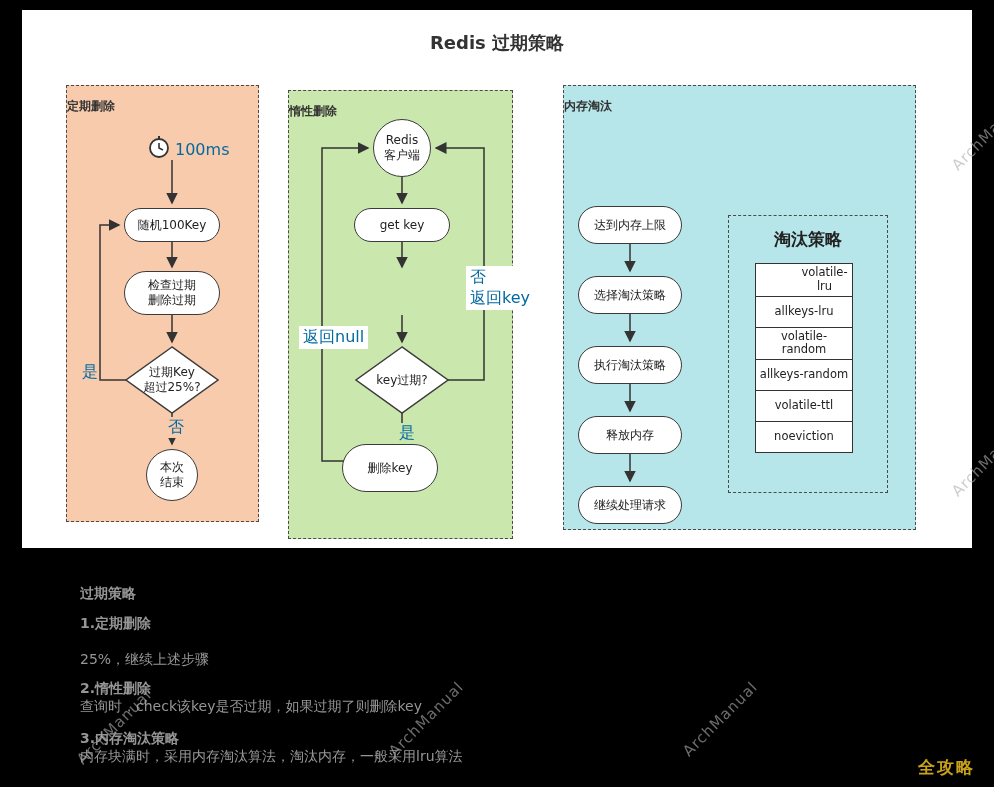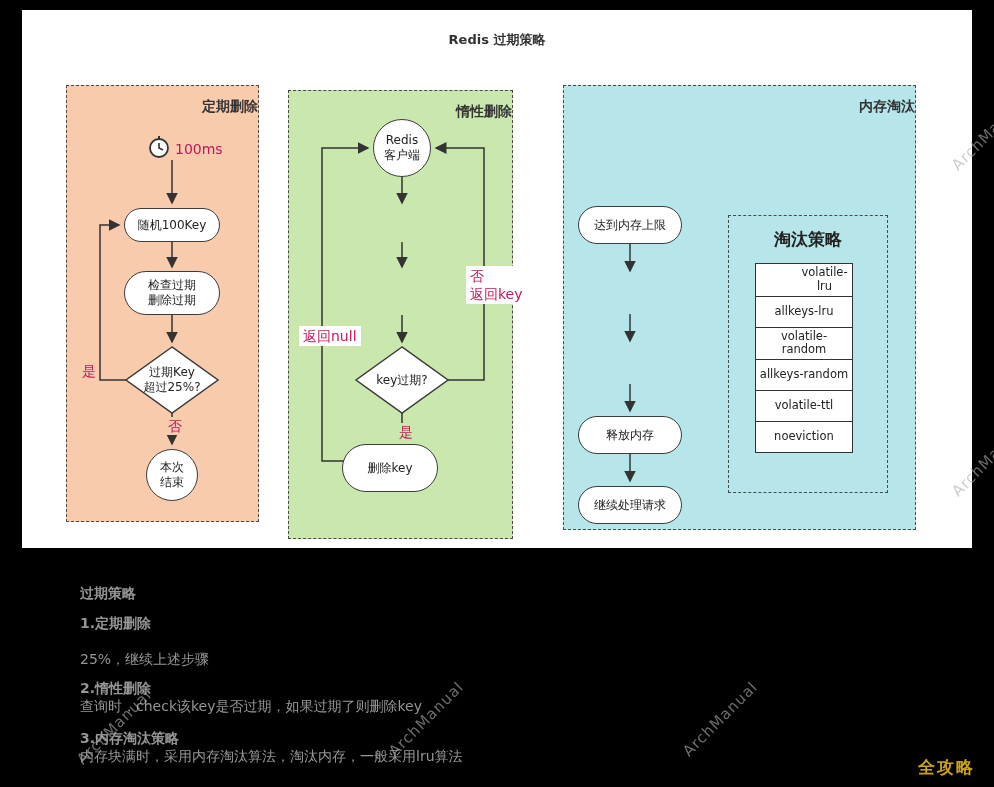--- a/index.html
+++ b/index.html
@@ -1,30 +1,30 @@
 <!DOCTYPE html>
 <html><head>
 <meta charset="utf-8">
 <style>
   * { box-sizing: border-box; margin: 0; padding: 0; }
   html,body { background:#000; }
   body { font-family:"DejaVu Sans","Liberation Sans",sans-serif; }
   .screen { position:relative; width:994px; height:787px; background:#000; overflow:hidden; }
   .canvas { position:absolute; left:22px; top:10px; width:950px; height:538px; background:#fff; }
-  .diagram-title { position:absolute; left:0; right:0; top:21px; text-align:center; font-size:13px; font-weight:bold; color:#333; z-index:3; }
+  .diagram-title { position:absolute; left:0; right:0; top:21px; text-align:center; font-size:18px; font-weight:bold; color:#333; z-index:3; }
   .panel { position:absolute; border:1.5px dashed #4a4a4a; z-index:1; }
-  .panel-title { position:absolute; top:12px; left:0; right:0; text-align:right; font-size:14px; font-weight:bold; color:#333; }
+  .panel-title { position:absolute; top:12px; left:0; right:0; text-align:left; font-size:12px; font-weight:bold; color:#333; }
   .connectors { position:absolute; left:0; top:0; z-index:2; }
   .node { position:absolute; display:flex; flex-direction:column; align-items:center; justify-content:center;
           background:#fff; border:1.5px solid #3b3b3b; border-radius:24px; font-size:12px; line-height:1.25;
           color:#222; text-align:center; z-index:3; }
   .circle { border-radius:50%; }
   .dtext { position:absolute; display:flex; flex-direction:column; align-items:center; justify-content:center;
            font-size:12px; line-height:1.25; color:#222; text-align:center; z-index:3; }
-  .flabel { position:absolute; font-size:14px; color:#be185d; z-index:4; line-height:1.3; white-space:nowrap; }
+  .flabel { position:absolute; font-size:16px; color:#0369a1; z-index:4; line-height:1.3; white-space:nowrap; }
   .wbg { background:#fff; padding:1px 4px; }
   .timer { position:absolute; z-index:3; }
   .policy-box { position:absolute; left:706px; top:205px; width:160px; height:278px; border:1.5px dashed #4a4a4a; z-index:2; }
   .policy-box-title { position:absolute; top:12px; left:0; right:0; text-align:center; font-size:17px; font-weight:bold; color:#222; }
   .policy-table { position:absolute; left:733px; top:253px; width:98px; border:1.5px solid #333; background:#fff; z-index:3; }
   .pcell { display:flex; align-items:center; justify-content:center; min-height:31px; border-top:1px solid #333;
            font-size:11.5px; line-height:1.2; color:#222; text-align:center; padding:2px 3px; }
   .pcell:first-child { border-top:none;padding-left:44px; }
   .note { position:absolute; font-size:14px; color:#969696; white-space:nowrap; z-index:2; }
   .note.bold { font-weight:bold; }
@@ -103,35 +103,44 @@
       <span>本次</span>
       <span>结束</span>
     </div>
     <div class="flabel" style="left:60px;top:352px;">是</div>
     <div class="flabel" style="left:143px;top:407px;background:#f8cbad;padding:0 3px;">否</div>
 
     <div class="node circle" style="left:351px;top:109px;width:58px;height:58px;">
       <span>Redis</span>
       <span>客户端</span>
     </div>
+    <div class="node" style="left:332px;top:198px;width:96px;height:34px;">
+      <span>get key</span>
+    </div>
     <div class="dtext" style="left:335px;top:359px;width:90px;height:22px;">
       <span>key过期?</span>
     </div>
     <div class="node" style="left:320px;top:434px;width:96px;height:48px;">
       <span>删除key</span>
     </div>
     <div class="flabel" style="left:374px;top:413px;background:#cae7ad;padding:0 3px;">是</div>
     <div class="flabel wbg" style="left:277px;top:316px;">返回null</div>
     <div class="flabel wbg" style="left:444px;top:256px;display:flex;flex-direction:column;text-align:left;">
       <span>否</span>
       <span>返回key</span>
     </div>
 
     <div class="node" style="left:556px;top:196px;width:104px;height:38px;">
       <span>达到内存上限</span>
+    </div>
+    <div class="node" style="left:556px;top:266px;width:104px;height:38px;">
+      <span>选择淘汰策略</span>
+    </div>
+    <div class="node" style="left:556px;top:336px;width:104px;height:38px;">
+      <span>执行淘汰策略</span>
     </div>
     <div class="node" style="left:556px;top:406px;width:104px;height:38px;">
       <span>释放内存</span>
     </div>
     <div class="node" style="left:556px;top:476px;width:104px;height:38px;">
       <span>继续处理请求</span>
     </div>
 
     <div class="policy-box">
       <div class="policy-box-title">淘汰策略</div>

